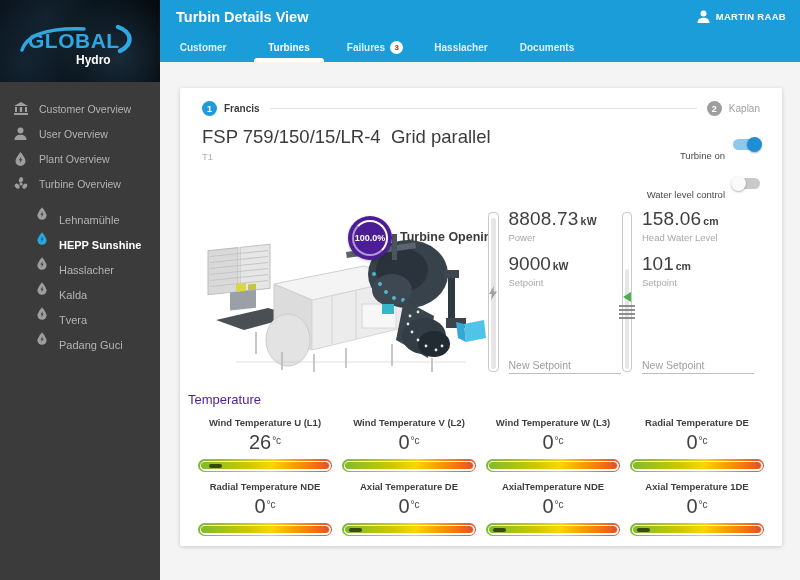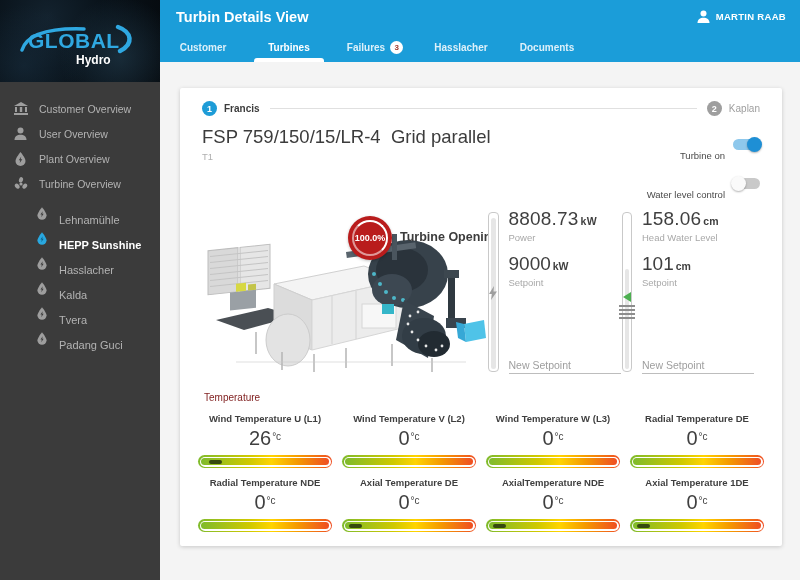--- a/index.html
+++ b/index.html
@@ -68,21 +68,21 @@
   .switch.sw-on { background:#8ec8ec; }
   .switch.sw-on .knob { right:-2px; background:#1e8fd5; }
   .switch.sw-off { background:#c9c9c9; }
   .switch.sw-off .knob { left:-2px; background:#fafafa; }
 
   
   .main-row { display:flex; padding:8px 22px 0 16px; height:176px; }
   .illu { position:relative; width:292px; height:170px; flex:0 0 292px; }
   .illu svg.machine { position:absolute; left:0; top:4px; }
   .opening-badge { position:absolute; left:152px; top:8px; width:44px; height:44px; border-radius:50%;
-    background:#b91c1c; display:flex; align-items:center; justify-content:center;
+    background:#4c1d95; display:flex; align-items:center; justify-content:center;
     box-shadow:0 1px 3px rgba(0,0,0,.25); }
   .opening-badge .ring { position:absolute; inset:4px; border:2px solid rgba(255,255,255,.55); border-radius:50%;
     border-top-color:#fff; border-right-color:#fff; }
   .opening-badge .pct { color:#fff; font-size:9px; font-weight:bold; }
   .opening-lbl { position:absolute; left:204px; top:22px; font-size:12.5px; font-weight:bold; color:#3c3c3c; white-space:nowrap; }
 
   .vgauge { position:relative; width:28px; height:160px; border:1px solid #c9c9c9; border-radius:4px; background:#fff; margin-top:4px; }
   .vgauge .vfill { position:absolute; left:2px; right:2px; bottom:2px; background:#e6e6e6; border-radius:3px; }
   .vgauge .bolt { position:absolute; left:50%; top:46%; transform:translateX(-50%); }
   .vgauge .tri { position:absolute; right:0; top:50%; width:0; height:0;
@@ -97,21 +97,21 @@
   .m-lbl { font-size:9.5px; color:#a8a8a8; margin-top:2px; }
   .sp-val { font-size:19px; color:#3f3f3f; margin-top:10px; }
   .sp-val .u { font-size:10.5px; font-weight:bold; margin-left:2px; }
   .new-sp { margin-top:auto; margin-bottom:2px; }
   .new-sp input { width:112px; border:none; border-bottom:1px solid #bdbdbd; font-size:10.5px; color:#757575;
     background:transparent; padding:2px 0; outline:none; font-family:"Liberation Sans", sans-serif; }
   .new-sp input::placeholder { color:#9e9e9e; }
   .gauge2 { margin-left:6px; }
 
   
-  .temp-heading { font-size:10px; color:#7f1d1d; padding:16px 0 0 24px; }
+  .temp-heading { font-size:13px; color:#4c1d95; padding:16px 0 0 8px; }
   .temp-grid { display:grid; grid-template-columns:repeat(4, 1fr); column-gap:10px; row-gap:9px; padding:10px 18px 0 18px; }
   .temp-card { text-align:center; }
   .temp-lbl { font-size:9.5px; font-weight:bold; color:#3f3f3f; white-space:nowrap;text-align:center; }
   .temp-val { font-size:20px; color:#3f3f3f; margin-top:3px; }
   .temp-val .u { font-size:10px; vertical-align:5px; margin-left:1px; }
   .temp-bar { position:relative; height:13px; border-radius:7px; margin-top:5px;
     background:linear-gradient(90deg,#7fbb2c 0%,#cfc900 38%,#ffd400 55%,#f59a00 75%,#ef4e23 100%); }
   .temp-bar .inner-white { position:absolute; inset:1.5px; background:#fff; border-radius:6px; }
   .temp-bar .inner-grad { position:absolute; inset:3px; border-radius:5px;
     background:linear-gradient(90deg,#7fbb2c 0%,#cfc900 38%,#ffd400 55%,#f59a00 75%,#ef4e23 100%); }

